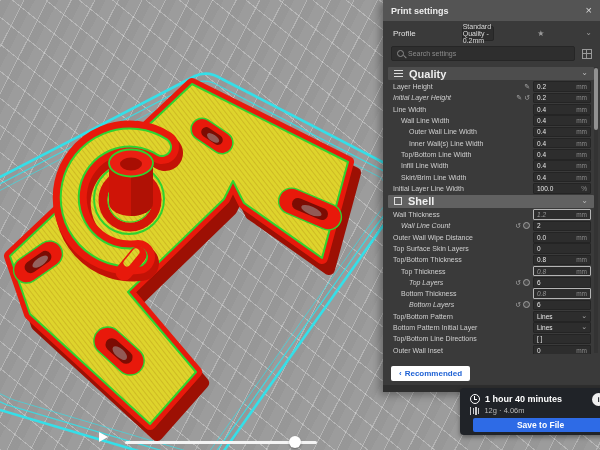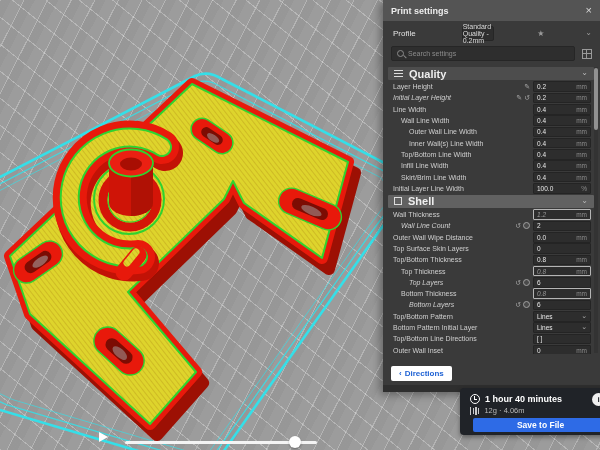--- a/index.html
+++ b/index.html
@@ -376,21 +376,21 @@
         </span>
       </div>
     </div>
 
   <div class="scrolltrack">
     <div class="scrollthumb"></div>
   </div>
 
   <div class="recbtn">
     <span>‹</span>
-    <span>Directions</span>
+    <span>Recommended</span>
   </div>
   <div class="pfoot">•••</div>
 </div>
 
 <div class="jobbox">
   <div class="jrow">
     <span class="clock"></span>
     <span class="jtime">1 hour 40 minutes</span>
   </div>
   <div class="jrow2">

